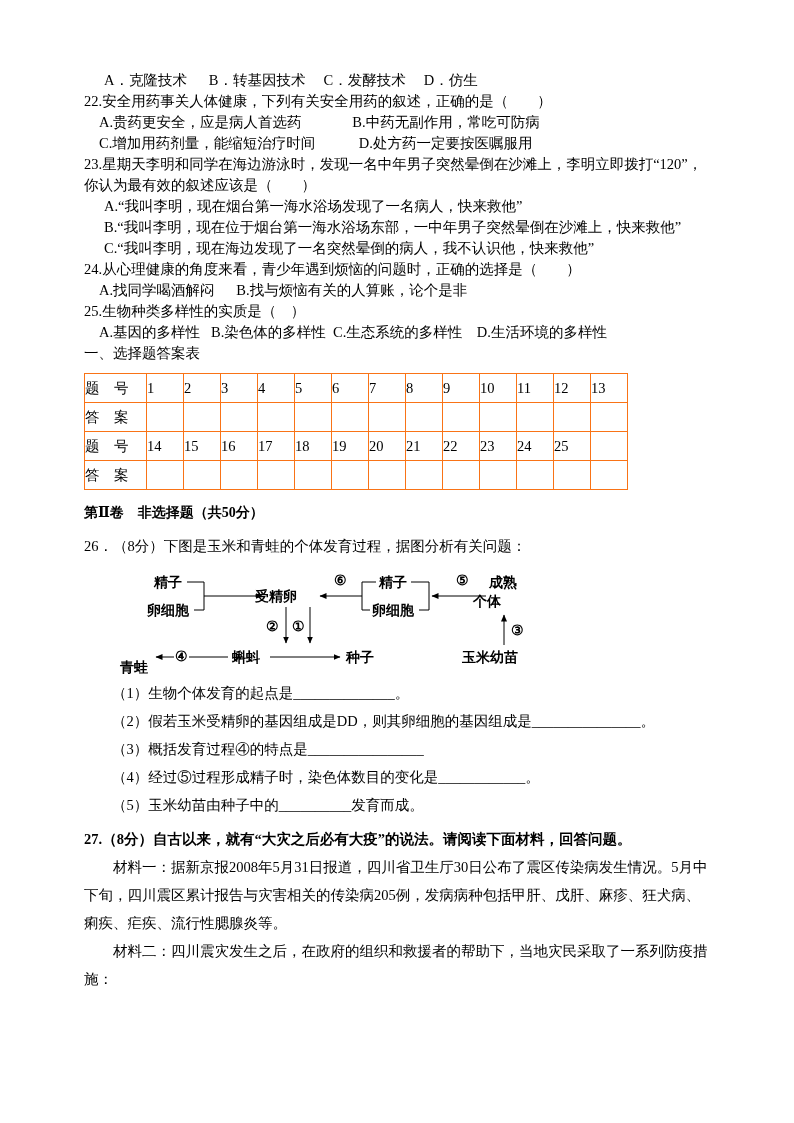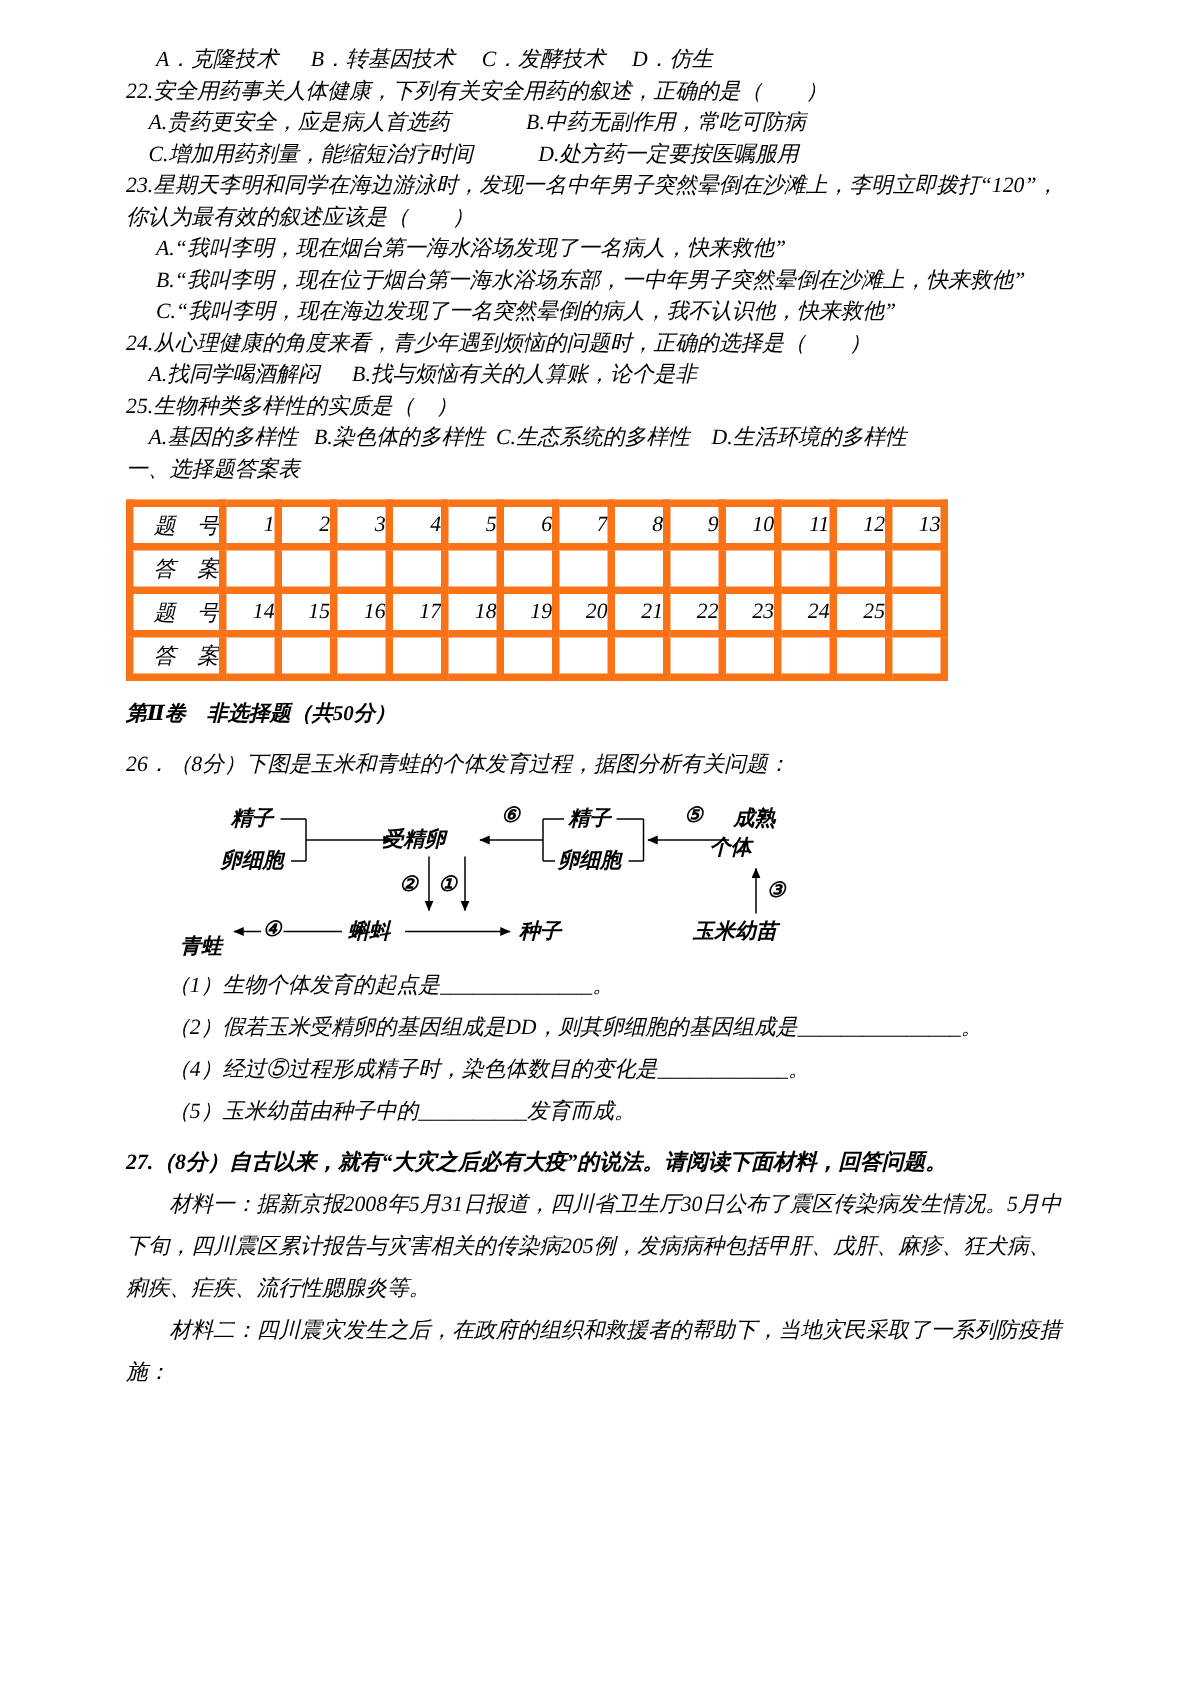--- a/index.html
+++ b/index.html
@@ -2,27 +2,27 @@
 <html><head>
 <meta charset="utf-8">
 <style>
   * { box-sizing: border-box; }
   html, body { margin: 0; padding: 0; }
   body {
     width: 794px; height: 1123px; background: #ffffff; color: #000;
     font-family: "Liberation Serif", "DejaVu Serif", serif;
     font-size: 14.5px;
   }
-  .page { padding: 30px 84px 0 84px; font-style: italic; }
+  .page { padding: 70px 84px 0 84px; }
   .line { line-height: 21px; white-space: pre-wrap; }
   .ind15 { padding-left: 15px; }
   .ind20 { padding-left: 20px; }
   table.answer { border-collapse: collapse; table-layout: fixed; margin: 9px 0 12px 0; }
   table.answer td {
-    border: 5px solid #f97316; height: 29px; text-align: right;
+    border: 1px solid #f97316; height: 29px; text-align: left;
     font-size: 14.5px; padding: 0; overflow: hidden;
   }
   .part2 { font-weight: bold; font-size: 14px; margin: 11px 0 12px 0; line-height: 22px; }
   .q26stem { line-height: 21px; margin-top: 4px; white-space: pre-wrap; }
   .diagram {
     position: relative; width: 430px; height: 100px;
     margin: 10px 0 12px 30px; font-weight: bold; font-size: 14px;
   }
   .diagram svg { position: absolute; left: 0; top: 0; }
   .dl { position: absolute; white-space: nowrap; line-height: 15px; }
@@ -185,20 +185,21 @@
     <span class="dl" style="left:6px;top:93px">青蛙</span>
     <span class="dl bg" style="left:60px;top:82px">④</span>
     <span class="dl" style="left:118px;top:83px">蝌蚪</span>
     <span class="dl" style="left:232px;top:83px">种子</span>
     <span class="dl" style="left:348px;top:83px">玉米幼苗</span>
     <span class="dl" style="left:397px;top:56px">③</span>
   </div>
 
   <div class="sub">（1）生物个体发育的起点是______________。</div>
   <div class="sub">（2）假若玉米受精卵的基因组成是DD，则其卵细胞的基因组成是_______________。</div>
+  <div class="sub">（3）概括发育过程④的特点是________________</div>
   <div class="sub">（4）经过⑤过程形成精子时，染色体数目的变化是____________。</div>
   <div class="sub">（5）玉米幼苗由种子中的__________发育而成。</div>
 
   <div class="q27stem">27.（8分）自古以来，就有“大灾之后必有大疫”的说法。请阅读下面材料，回答问题。</div>
   <p class="material">材料一：据新京报2008年5月31日报道，四川省卫生厅30日公布了震区传染病发生情况。5月中下旬，四川震区累计报告与灾害相关的传染病205例，发病病种包括甲肝、戊肝、麻疹、狂犬病、痢疾、疟疾、流行性腮腺炎等。</p>
   <p class="material">材料二：四川震灾发生之后，在政府的组织和救援者的帮助下，当地灾民采取了一系列防疫措施：</p>
 
 </div>
 
 </body></html>

